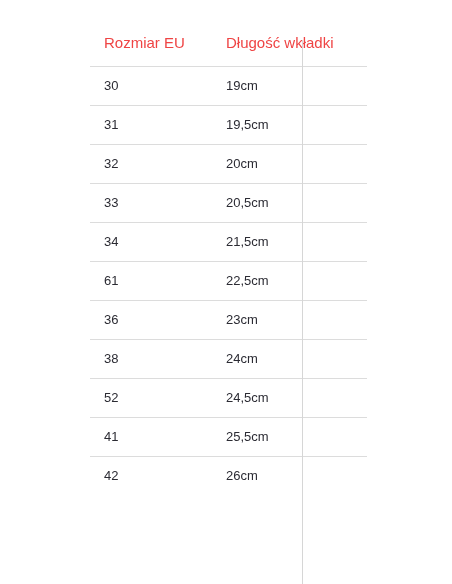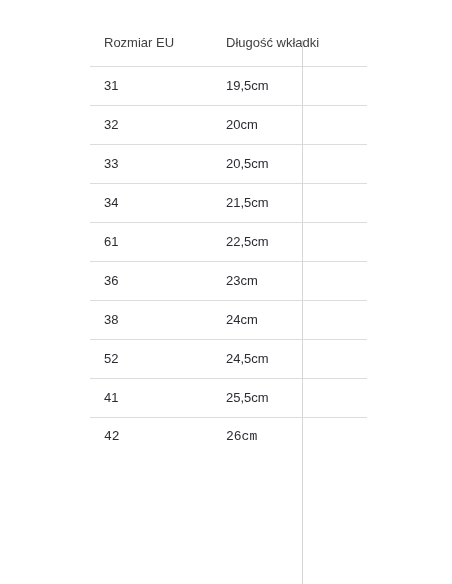--- a/index.html
+++ b/index.html
@@ -44,31 +44,30 @@
     line-height: 38px;
     white-space: nowrap;
   }
 
   
   table.size-table thead th {
     height: 46px;
     line-height: 46px;
     padding-top: 0;
     border-bottom: 1px solid #dcdcdc;
-    color: #404040;
-    font-size: 13px;
+    color: #ef4444;
+    font-size: 15px;
   }
 
   
   table.size-table tbody tr td {
     border-bottom: 1px solid #dcdcdc;
   }
   table.size-table tbody tr:last-child td {
     border-bottom: none;
-    font-family: Liberation Mono, monospace;
   }
 
   
   .column-divider {
     position: absolute;
     left: 212px;
     top: 20px;
     width: 1px;
     height: 545px;
     background: #d6d6d6;
@@ -84,20 +83,24 @@
       <col class="col-length">
     </colgroup>
     <thead>
       <tr>
         <th scope="col">Rozmiar EU</th>
         <th scope="col">Długość wkładki</th>
       </tr>
     </thead>
     <tbody id="size-table-body">
 
+    <tr>
+          <td>30</td>
+          <td>19cm</td>
+        </tr>
         <tr>
           <td>31</td>
           <td>19,5cm</td>
         </tr>
         <tr>
           <td>32</td>
           <td>20cm</td>
         </tr>
         <tr>
           <td>33</td>

